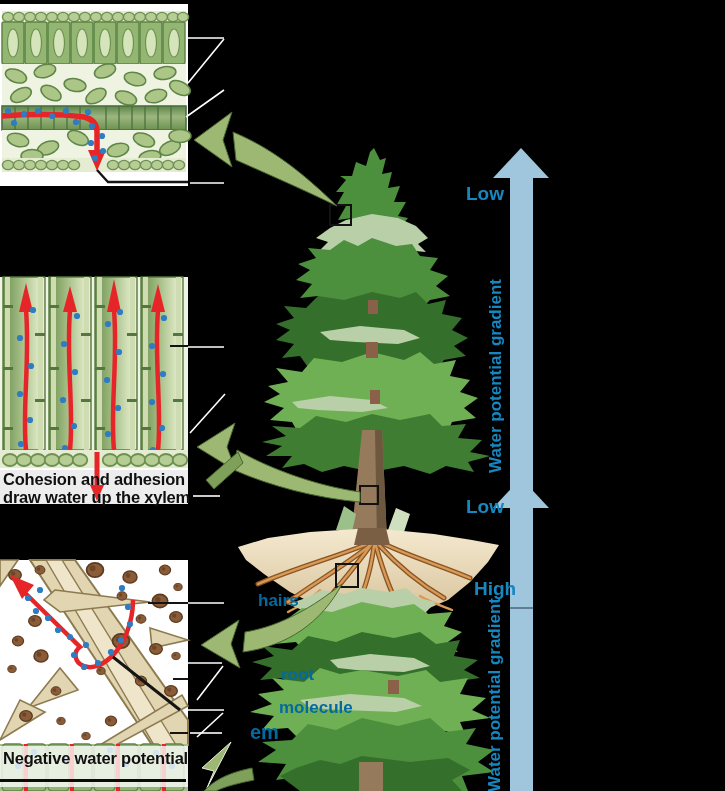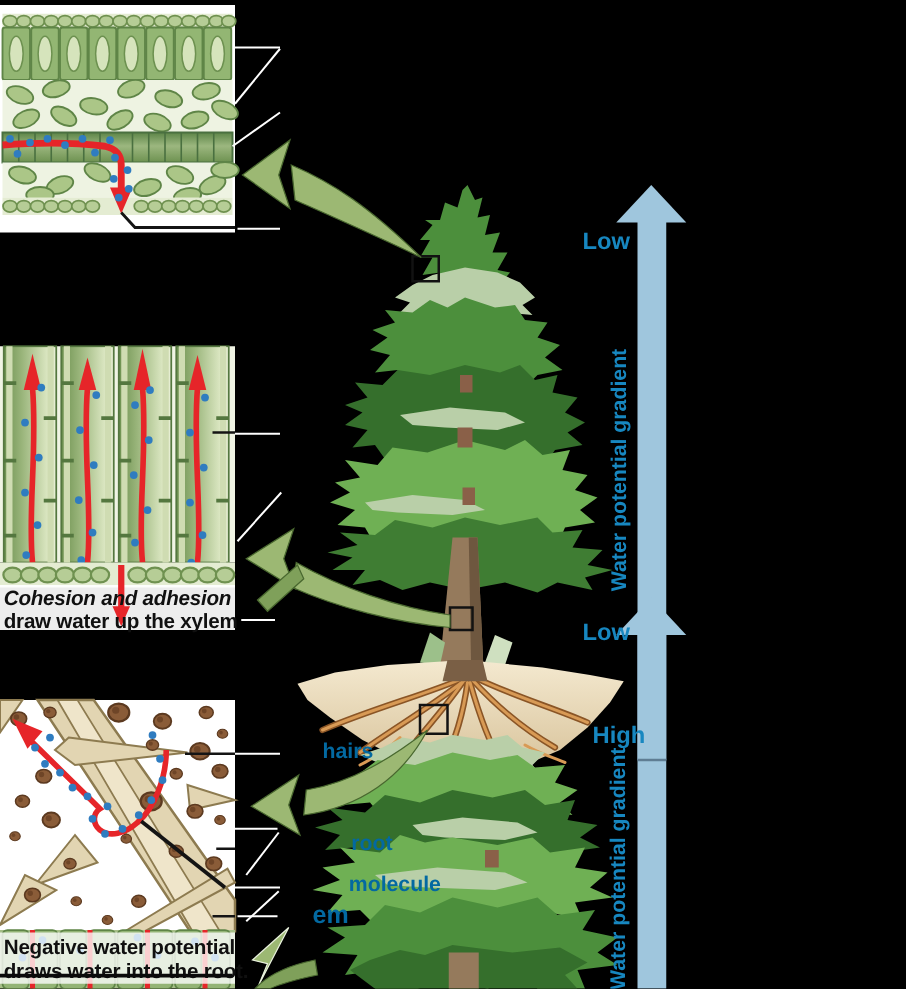--- a/index.html
+++ b/index.html
@@ -437,25 +437,24 @@
   </g>
   <line x1="170" y1="346" x2="188" y2="346" stroke="#141414" stroke-width="2"></line>
 </svg>
 
 <div class="txt blue" style="left:466px;top:184px;">Low</div>
 <div class="txt vlabel" style="left:397px;top:366px;">Water potential gradient</div>
 <div class="txt blue" style="left:466px;top:497px;">Low</div>
 <div class="txt blue" style="left:474px;top:579px;">High</div>
 <div class="txt vlabel" style="left:396px;top:685px;">Water potential gradient</div>
 
-<div class="txt cap" style="left:3px;top:471px;font-style:italic;">Cohesion and adhesion</div>
+<div class="txt cap" style="left:3px;top:471px;">Cohesion and adhesion</div>
 <div class="txt cap" style="left:3px;top:750px;">Negative water potential</div>
 
 <div class="txt cap" style="left:3px;top:489px;">draw water up the xylem</div>
-<div class="txt cap" style="left:3px;top:769px;">draws water into the root.</div>
 <div class="smear" style="left:0;top:779px;width:186px;height:3px;"></div>
 
 <div class="txt frag" style="left:258px;top:592px;">hairs</div>
 <div class="txt frag" style="left:281px;top:666px;">root</div>
 <div class="txt frag" style="left:279px;top:699px;">molecule</div>
 <div class="txt frag" style="left:250px;top:722px;font-size:20px;">em</div>
 
 </div>
 
 </body></html>

